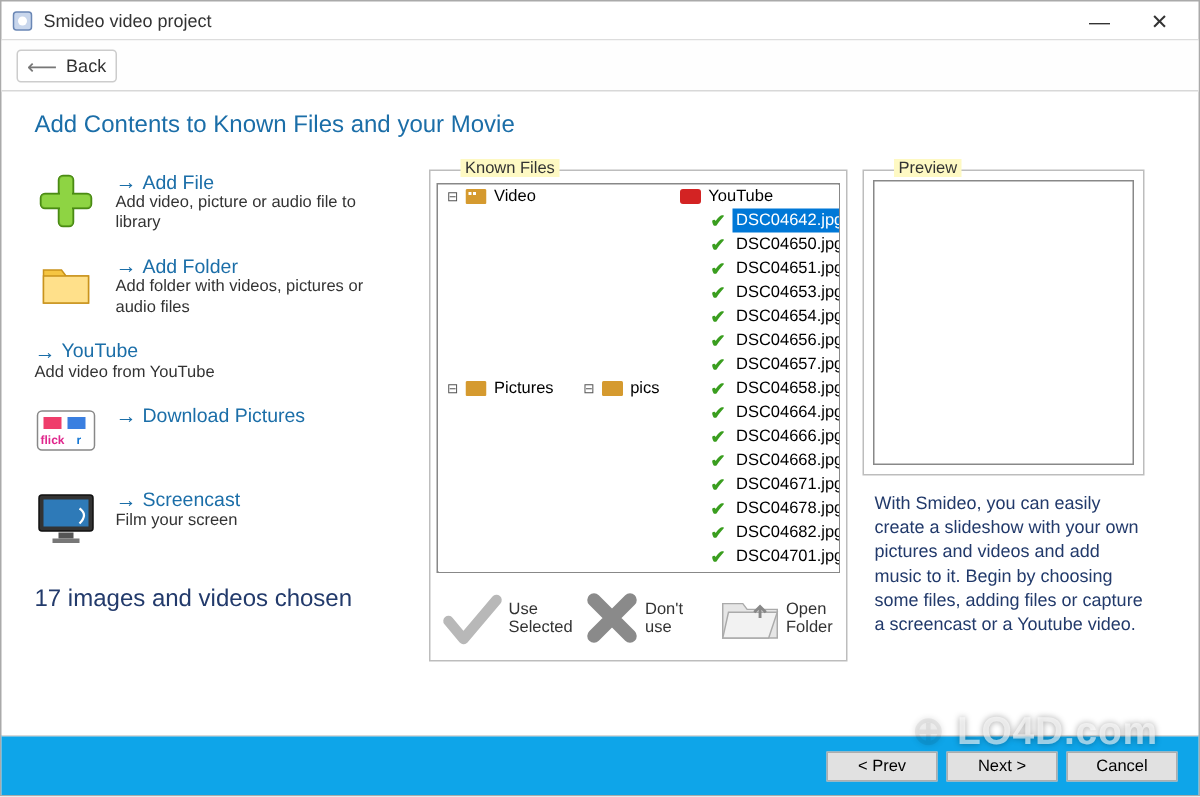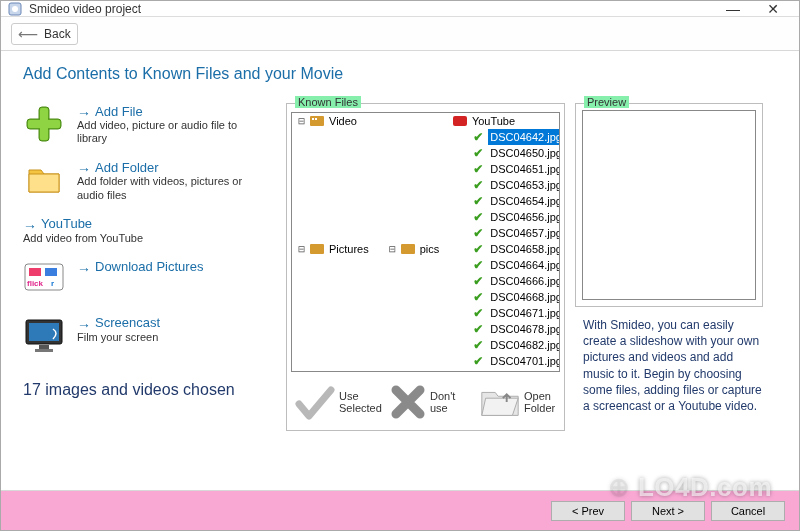--- a/index.html
+++ b/index.html
@@ -15,21 +15,21 @@
   }
   .window {
     width: 800px;
     height: 531px;
     border: 1px solid #aaa;
     background: #fff;
     display: flex;
     flex-direction: column;
   }
   .titlebar {
-    height: 16px;
+    height: 26px;
     border-bottom: 1px solid #ddd;
     display: flex;
     align-items: center;
     padding: 0 6px;
     font-size: 12px;
     color: #333;
   }
   .titlebar .app-icon { width:16px; height:16px; margin-right:6px; display:inline-flex; align-items:center; justify-content:center; }
   .titlebar .title { flex:1; }
   .titlebar .winctl { width: 40px; text-align:center; line-height:26px; color:#333; font-size:14px; cursor:default; }
@@ -72,21 +72,21 @@
     cursor:pointer;
   }
   .action .aicon { width:42px; height:42px; flex:0 0 42px; display:flex; align-items:center; justify-content:center; }
   .action .atext {}
   .action .atitle { color:#1b6ea8; font-size:13px; display:flex; align-items:center; gap:4px; }
   .action .arrow { color:#1b6ea8; font-size:14px; font-weight:bold; }
   .action .asub { color:#333; font-size:11px; line-height:1.2; max-width:170px; }
   .chosen { color:#223a6b; font-size:16px; margin-top:10px; }
   .col-mid { flex:1; display:flex; flex-direction:column; min-width:0; }
   .fieldset { position:relative; border:1px solid #bdbdbd; padding:8px 4px 4px 4px; margin-top:6px; }
-  .fieldset .legend { position:absolute; top:-8px; left:8px; background:#86efac; padding:0 3px; font-size:11px; color:#333; }
+  .fieldset .legend { position:absolute; top:-8px; left:20px; background:#fef9c3; padding:0 3px; font-size:11px; color:#333; }
   .treebox { border:1px solid #888; height:260px; overflow-y:scroll; background:#fff; }
   .tree ul { list-style:none; margin:0; padding:0 0 0 14px; }
   .tree > ul { padding-left:4px; }
   .tree li { white-space:nowrap; font-size:11px; line-height:16px; display:flex; align-items:center; gap:2px; }
   .tree li > ul { width:100%; }
   .tree .row { display:flex; align-items:center; gap:3px; cursor:default; width:100%; }
   .exp { width:11px; height:11px; display:inline-flex; align-items:center; justify-content:center; color:#555; font-size:9px; cursor:pointer; }
   .exp.blank { visibility:hidden; }
   .ficon { width:14px; height:14px; display:inline-flex; align-items:center; justify-content:center; }
   .check { color:#3a9e1f; font-weight:bold; font-size:12px; }
@@ -101,21 +101,21 @@
   .previewbox { border:1px solid #888; width:174px; height:190px; background:#fff; }
   .desc { color:#223a6b; font-size:12px; line-height:1.35; margin-top:10px; }
   .footer {
     height: 40px;
     border-top:1px solid #d8d8d8;
     display:flex;
     justify-content:flex-end;
     align-items:center;
     gap:6px;
     padding: 0 14px;
-    background:#f9a8d4;
+    background:#0ea5e9;
   }
   .wbtn {
     border:1px solid #adadad;
     background:#e1e1e1;
     font-size:11px;
     padding: 3px 18px;
     cursor:pointer;
     min-width:74px;
     text-align:center;
   }

